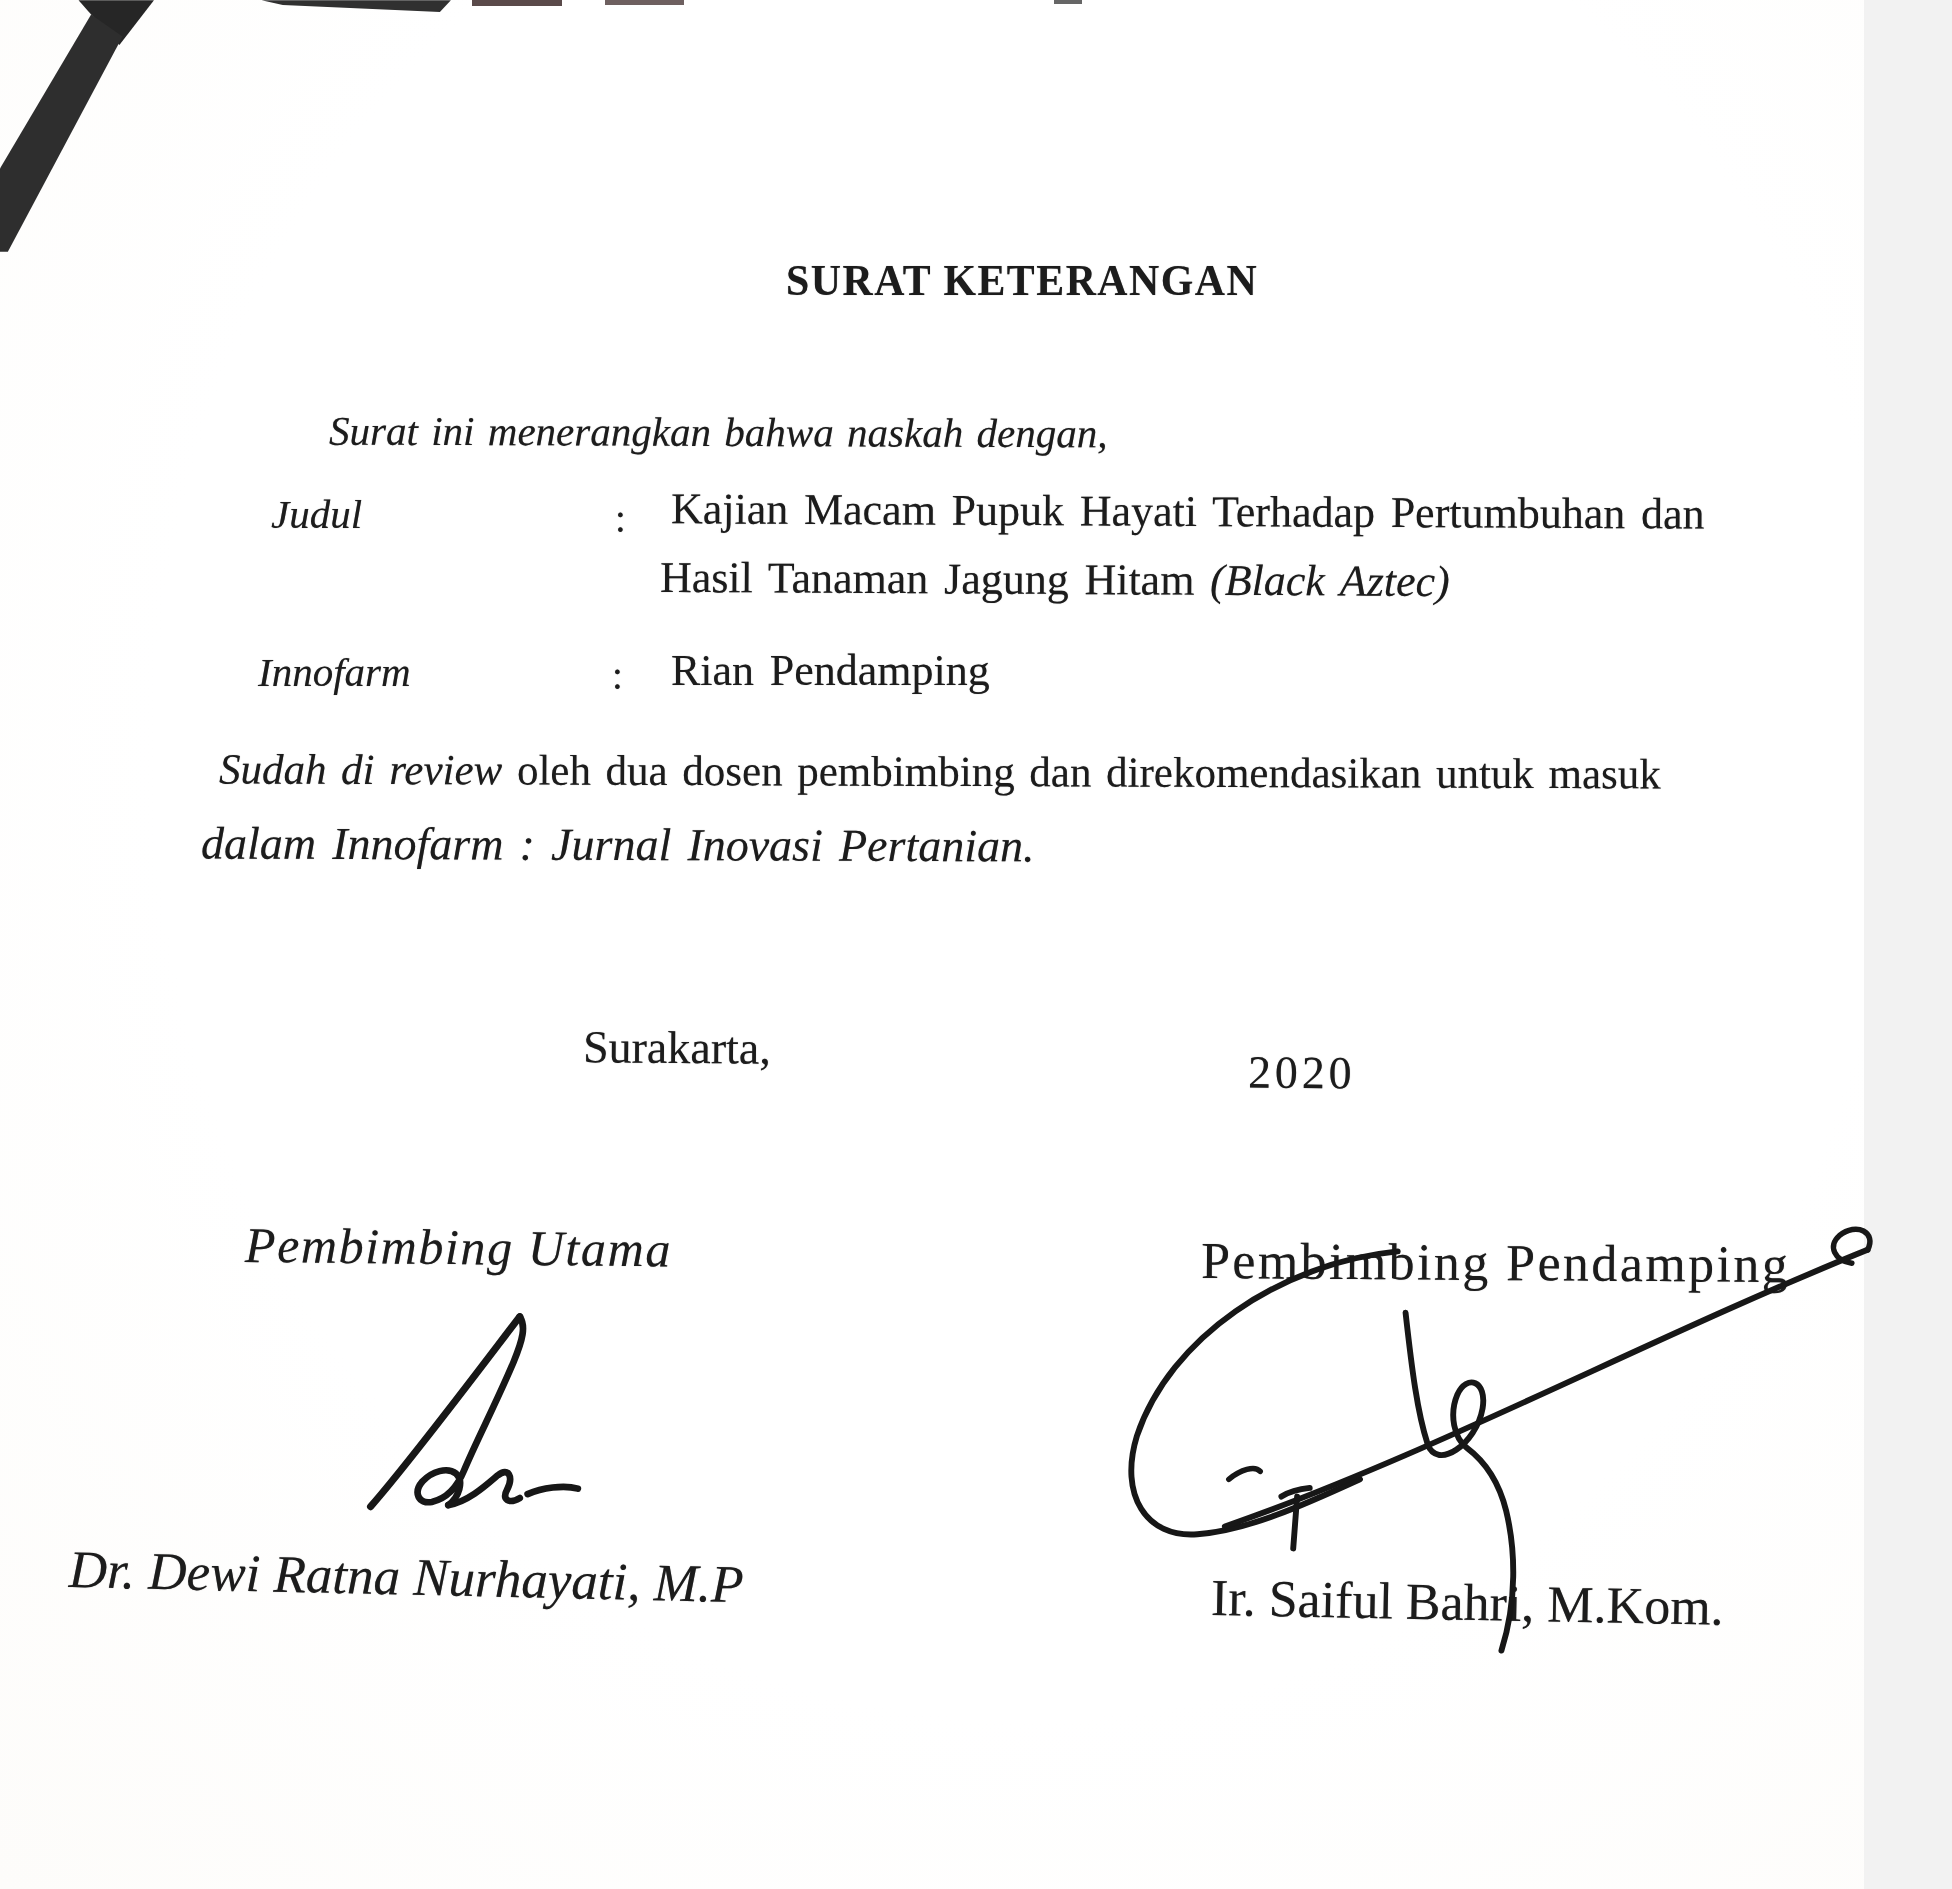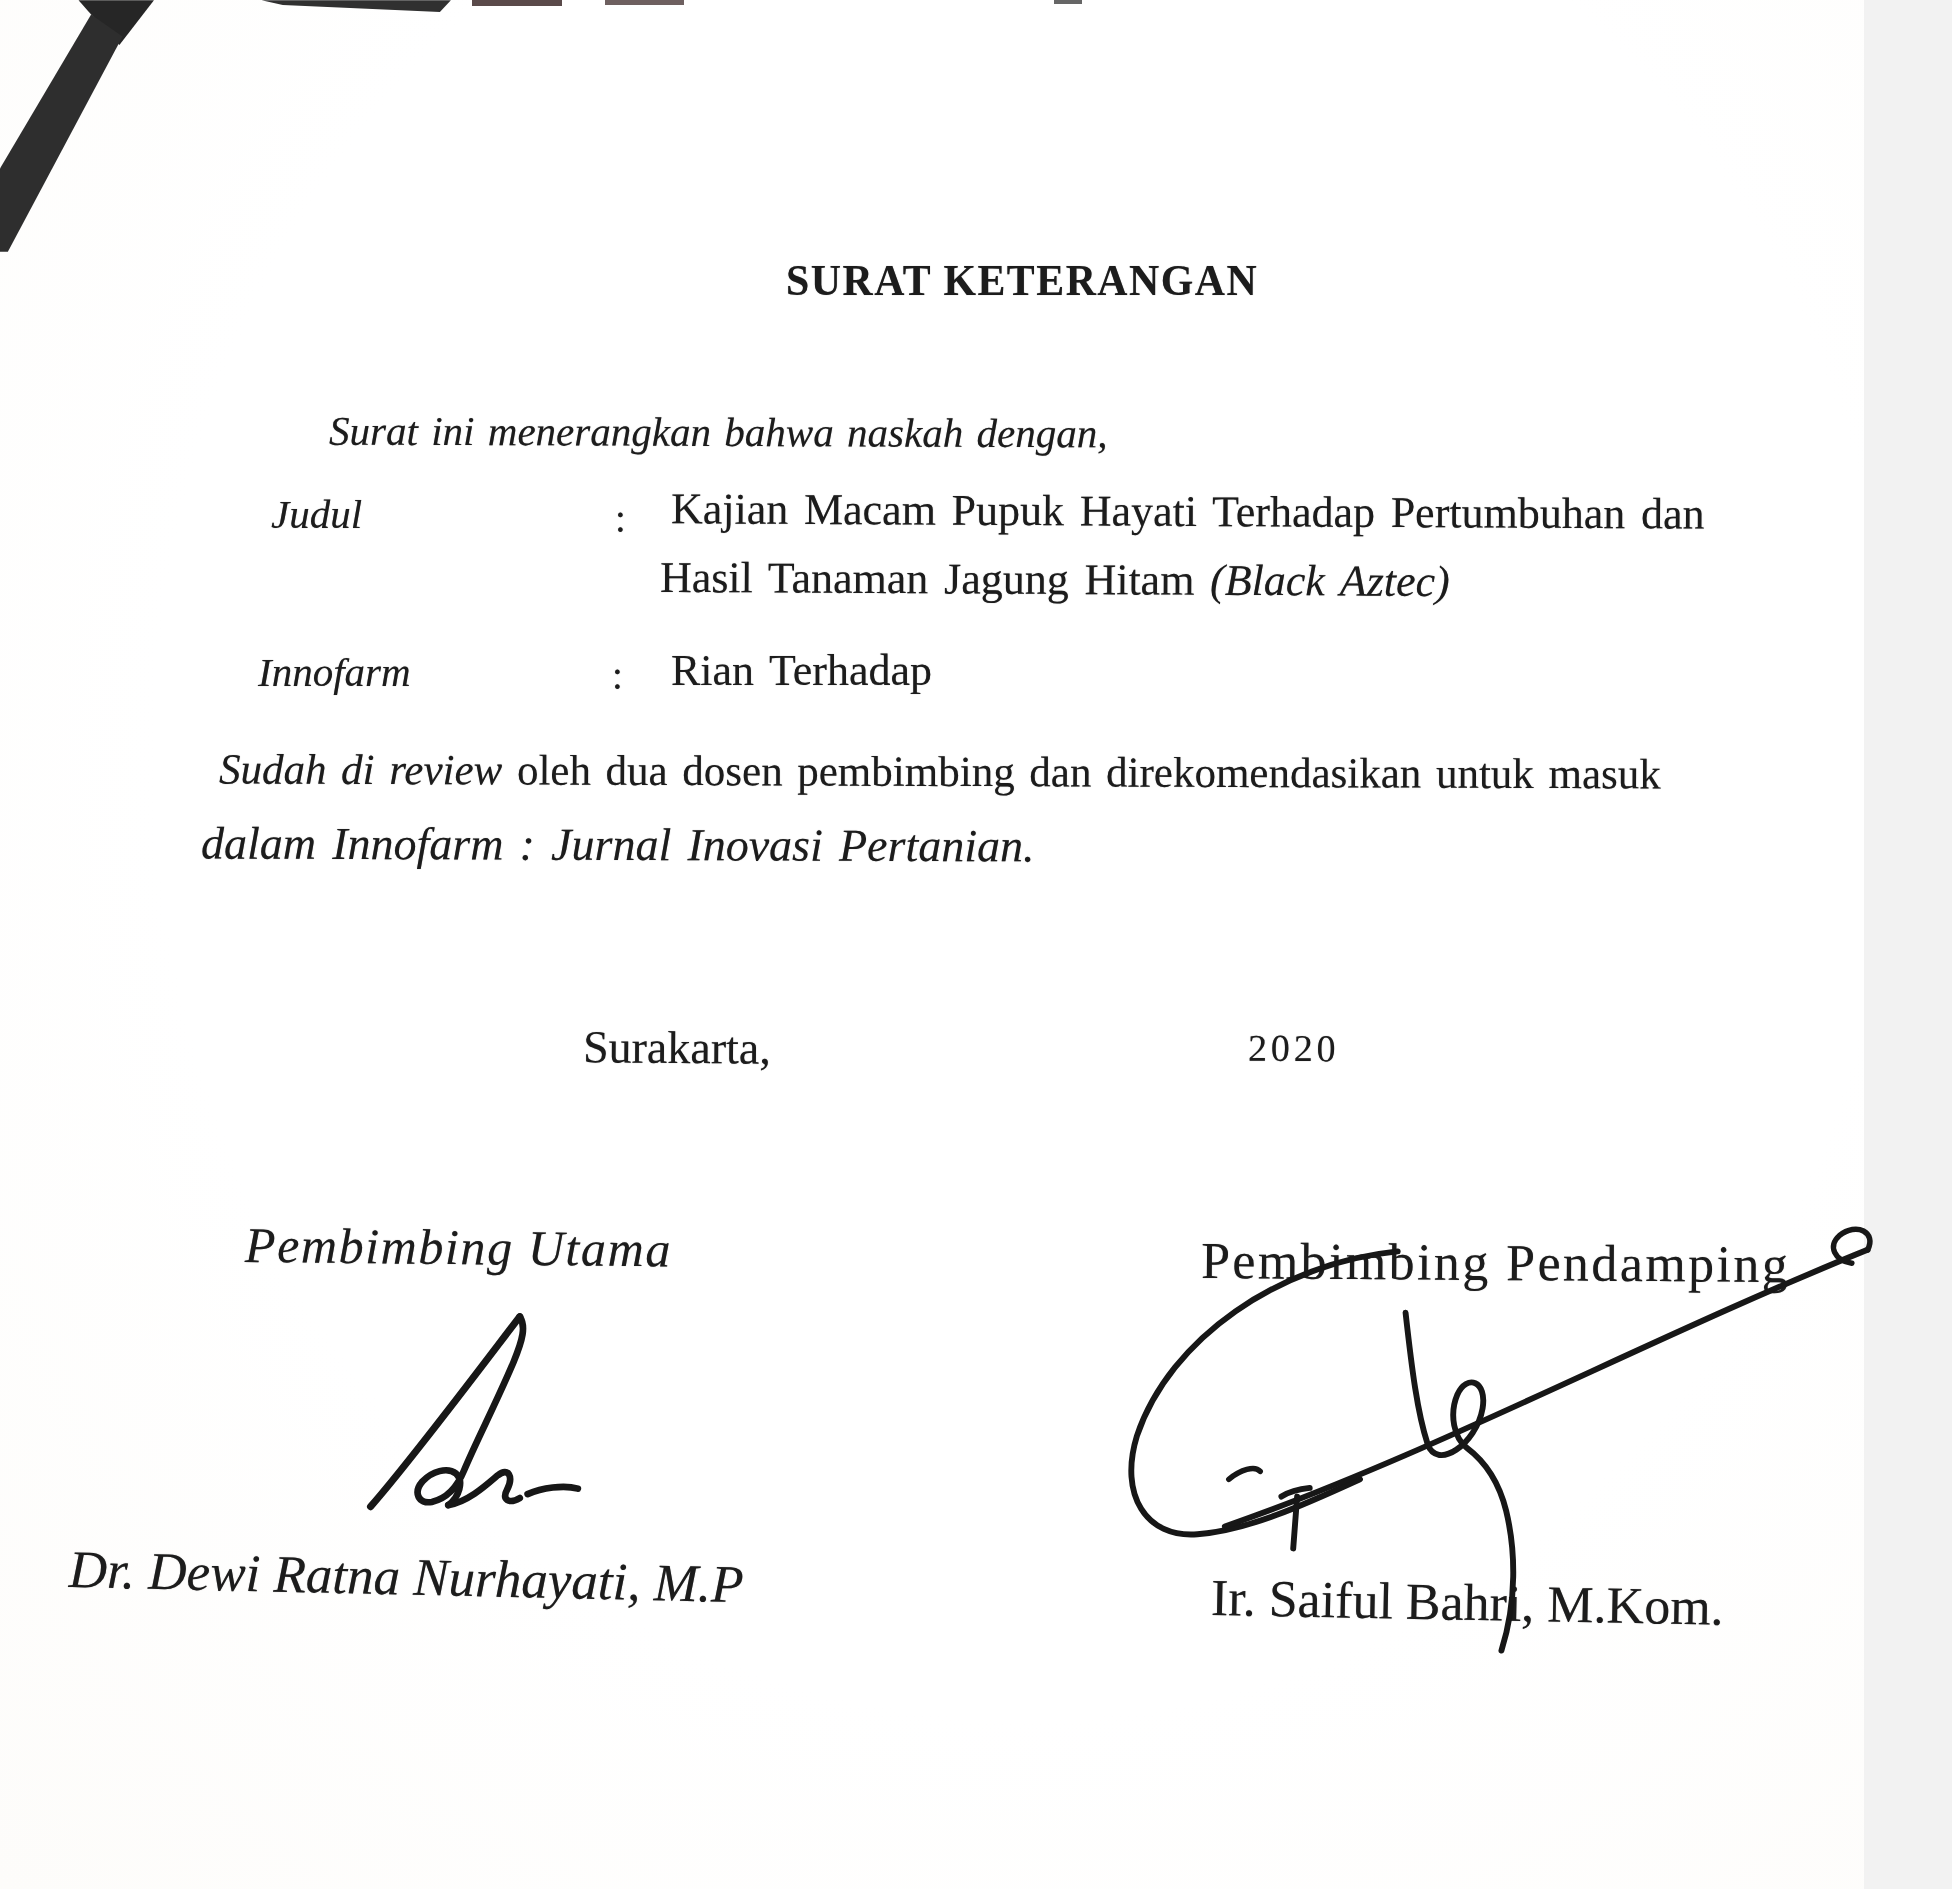--- a/index.html
+++ b/index.html
@@ -30,21 +30,21 @@
     transform:scaleX(.95);
     transform-origin:left center;
   }
   .intro{font-size:41px;font-style:italic;word-spacing:3.1px;}
   .label{font-size:41px;font-style:italic;text-align:right;}
   .colon{font-size:39px;}
   .fieldval{font-size:44px;word-spacing:4.7px;}
   .stmt{font-size:43px;word-spacing:3.9px;}
   .stmt2{font-size:46px;font-style:italic;word-spacing:4.7px;}
   .place{font-size:46px;}
-  .year{font-size:38px;letter-spacing:3.9px;}
+  .year{font-size:46px;letter-spacing:3.9px;margin-top:20px;}
   .role-l{font-size:50px;font-style:italic;letter-spacing:1.6px;transform:rotate(.6deg);transform-origin:left center;}
   .role-r{font-size:52px;letter-spacing:2.4px;transform:rotate(.4deg);transform-origin:left center;z-index:1;}
   .name-l{font-size:53px;font-style:italic;transform:rotate(1.3deg);transform-origin:left center;}
   .name-r{font-size:52px;transform:rotate(1.1deg);transform-origin:left center;z-index:1;}
   .sig{position:absolute;z-index:2;}
   .sig path{fill:none;stroke:#171717;stroke-linecap:round;stroke-linejoin:round;}
   .artifact{position:absolute;z-index:3;}
   .speck{position:absolute;z-index:3;}
 </style>
 </head>
@@ -68,21 +68,21 @@
   <div class="txt label" style="left:271px;top:491px">Judul</div>
   <div class="txt colon" style="left:615px;top:497px">:</div>
   <div class="txt fieldval" style="left:671px;top:487px;transform:rotate(.3deg)">Kajian Macam Pupuk Hayati Terhadap Pertumbuhan dan</div>
   <div class="txt fieldval" style="left:660px;top:555px;transform:rotate(.3deg)">
     <span>Hasil Tanaman Jagung Hitam</span>
     <span class="em">(Black Aztec)</span>
   </div>
 
   <div class="txt label" style="left:258px;top:649px">Innofarm</div>
   <div class="txt colon" style="left:612px;top:654px">:</div>
-  <div class="txt fieldval" style="left:671px;top:646px">Rian Terhadap</div>
+  <div class="txt fieldval" style="left:671px;top:646px">Rian Pendamping</div>
 
   <div class="txt stmt" style="left:219px;top:747px;transform:rotate(.2deg)">
     <span class="em">Sudah di review</span>
     <span>oleh dua dosen pembimbing dan direkomendasikan untuk masuk</span>
   </div>
   <div class="txt stmt2" style="left:201px;top:819px;transform:rotate(.2deg)">dalam Innofarm : Jurnal Inovasi Pertanian.</div>
 
   <div class="txt place" style="left:583px;top:1022px;transform:rotate(.4deg)">Surakarta,</div>
   <div class="txt year" style="left:1248px;top:1027px;transform:rotate(.4deg)">2020</div>
 

